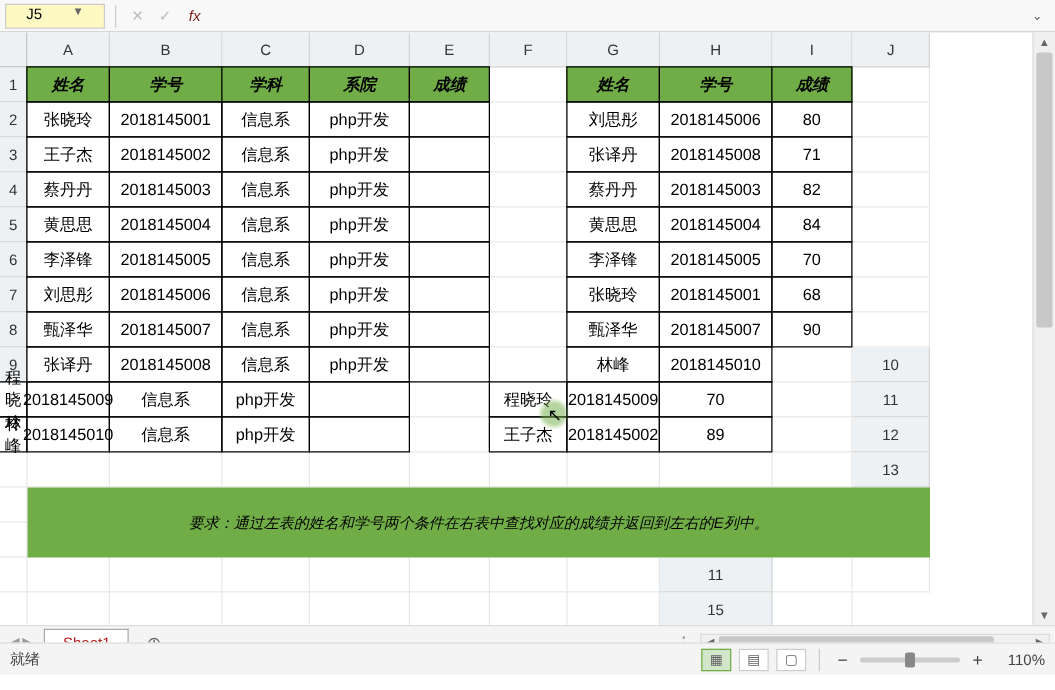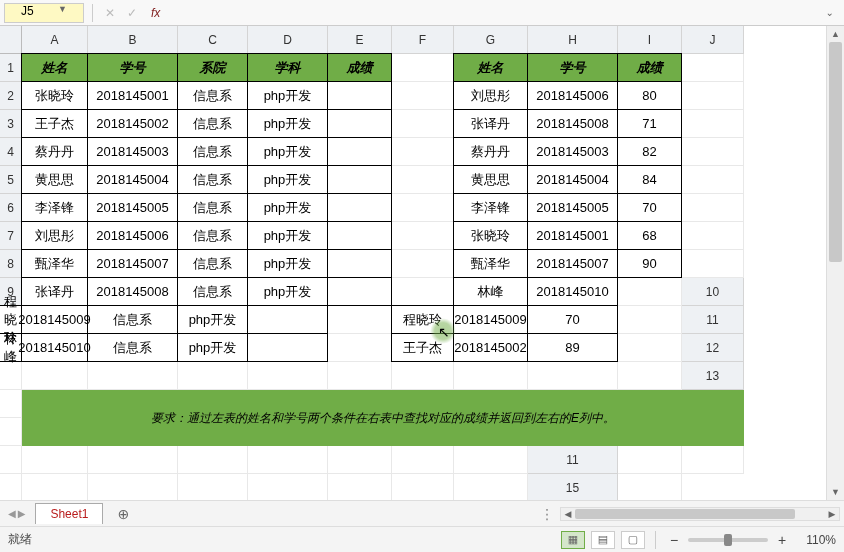--- a/index.html
+++ b/index.html
@@ -38,21 +38,21 @@
   .tabs-nav span { font-size: 10px; }
   .sheet-tab { background: #fff; border: 1px solid #aaa; border-bottom: none; padding: 3px 14px; margin-left: 2px; font-size: 12px; color: #b91c1c; }
   .add-sheet { margin-left: 14px; color: #666; font-size: 14px; }
   .tabs-spacer { flex: 1; }
   .tabs-sep { color: #888; margin: 0 6px; font-size: 14px; }
   .hscroll { flex: 1; height: 14px; background: #f0f0f0; border: 1px solid #ddd; position: relative; max-width: 280px; margin-right: 4px; }
   .hscroll .ha { position: absolute; width: 14px; height: 100%; display: flex; align-items: center; justify-content: center; color: #666; font-size: 9px; }
   .hscroll .ha.left { left: 0; } .hscroll .ha.right { right: 0; }
   .hscroll .hthumb { position: absolute; left: 14px; top: 1px; bottom: 1px; width: 220px; background: #c8c8c8; border-radius: 2px; }
   
-  .status-bar { position: absolute; left: 0; right: 0; bottom: 0; height: 26px; background: #f4f4f4; border-top: 1px solid #ddd; display: flex; align-items: center; padding: 0 8px; gap: 6px; font-size: 12px; color: #444; }
+  .status-bar { position: absolute; left: 0; right: 0; bottom: 12px; height: 26px; background: #f4f4f4; border-top: 1px solid #ddd; display: flex; align-items: center; padding: 0 8px; gap: 6px; font-size: 12px; color: #444; }
   .status-ready { flex: 0 0 auto; }
   .status-spacer { flex: 1; }
   .view-btn { width: 24px; height: 18px; border: 1px solid #ccc; display: flex; align-items: center; justify-content: center; font-size: 11px; color: #666; background: #fff; }
   .view-btn.active { background: #d4e6ca; border-color: #70ad47; }
   .zoom-sep { width: 1px; height: 18px; background: #ccc; margin: 0 4px; }
   .zoom-btn { width: 16px; text-align: center; font-size: 14px; color: #444; }
   .zoom-slider { width: 80px; height: 4px; background: #ccc; position: relative; border-radius: 2px; }
   .zoom-slider .knob { position: absolute; left: 50%; top: -4px; width: 8px; height: 12px; background: #888; border-radius: 2px; transform: translateX(-50%); }
   .zoom-pct { width: 40px; text-align: right; }
 </style>
@@ -81,22 +81,22 @@
       <div class="col-head">D</div>
       <div class="col-head">E</div>
       <div class="col-head">F</div>
       <div class="col-head">G</div>
       <div class="col-head">H</div>
       <div class="col-head">I</div>
       <div class="col-head">J</div>
       <div class="row-head">1</div>
       <div class="cell bordered hdr">姓名</div>
       <div class="cell bordered hdr">学号</div>
+      <div class="cell bordered hdr">学科</div>
       <div class="cell bordered hdr">系院</div>
-      <div class="cell bordered hdr">学科</div>
       <div class="cell bordered hdr">成绩</div>
       <div class="cell"></div>
       <div class="cell bordered hdr">姓名</div>
       <div class="cell bordered hdr">学号</div>
       <div class="cell bordered hdr">成绩</div>
       <div class="cell"></div>
       <div class="row-head">2</div>
       <div class="cell bordered center">张晓玲</div>
       <div class="cell bordered center">2018145001</div>
       <div class="cell bordered center">信息系</div>

